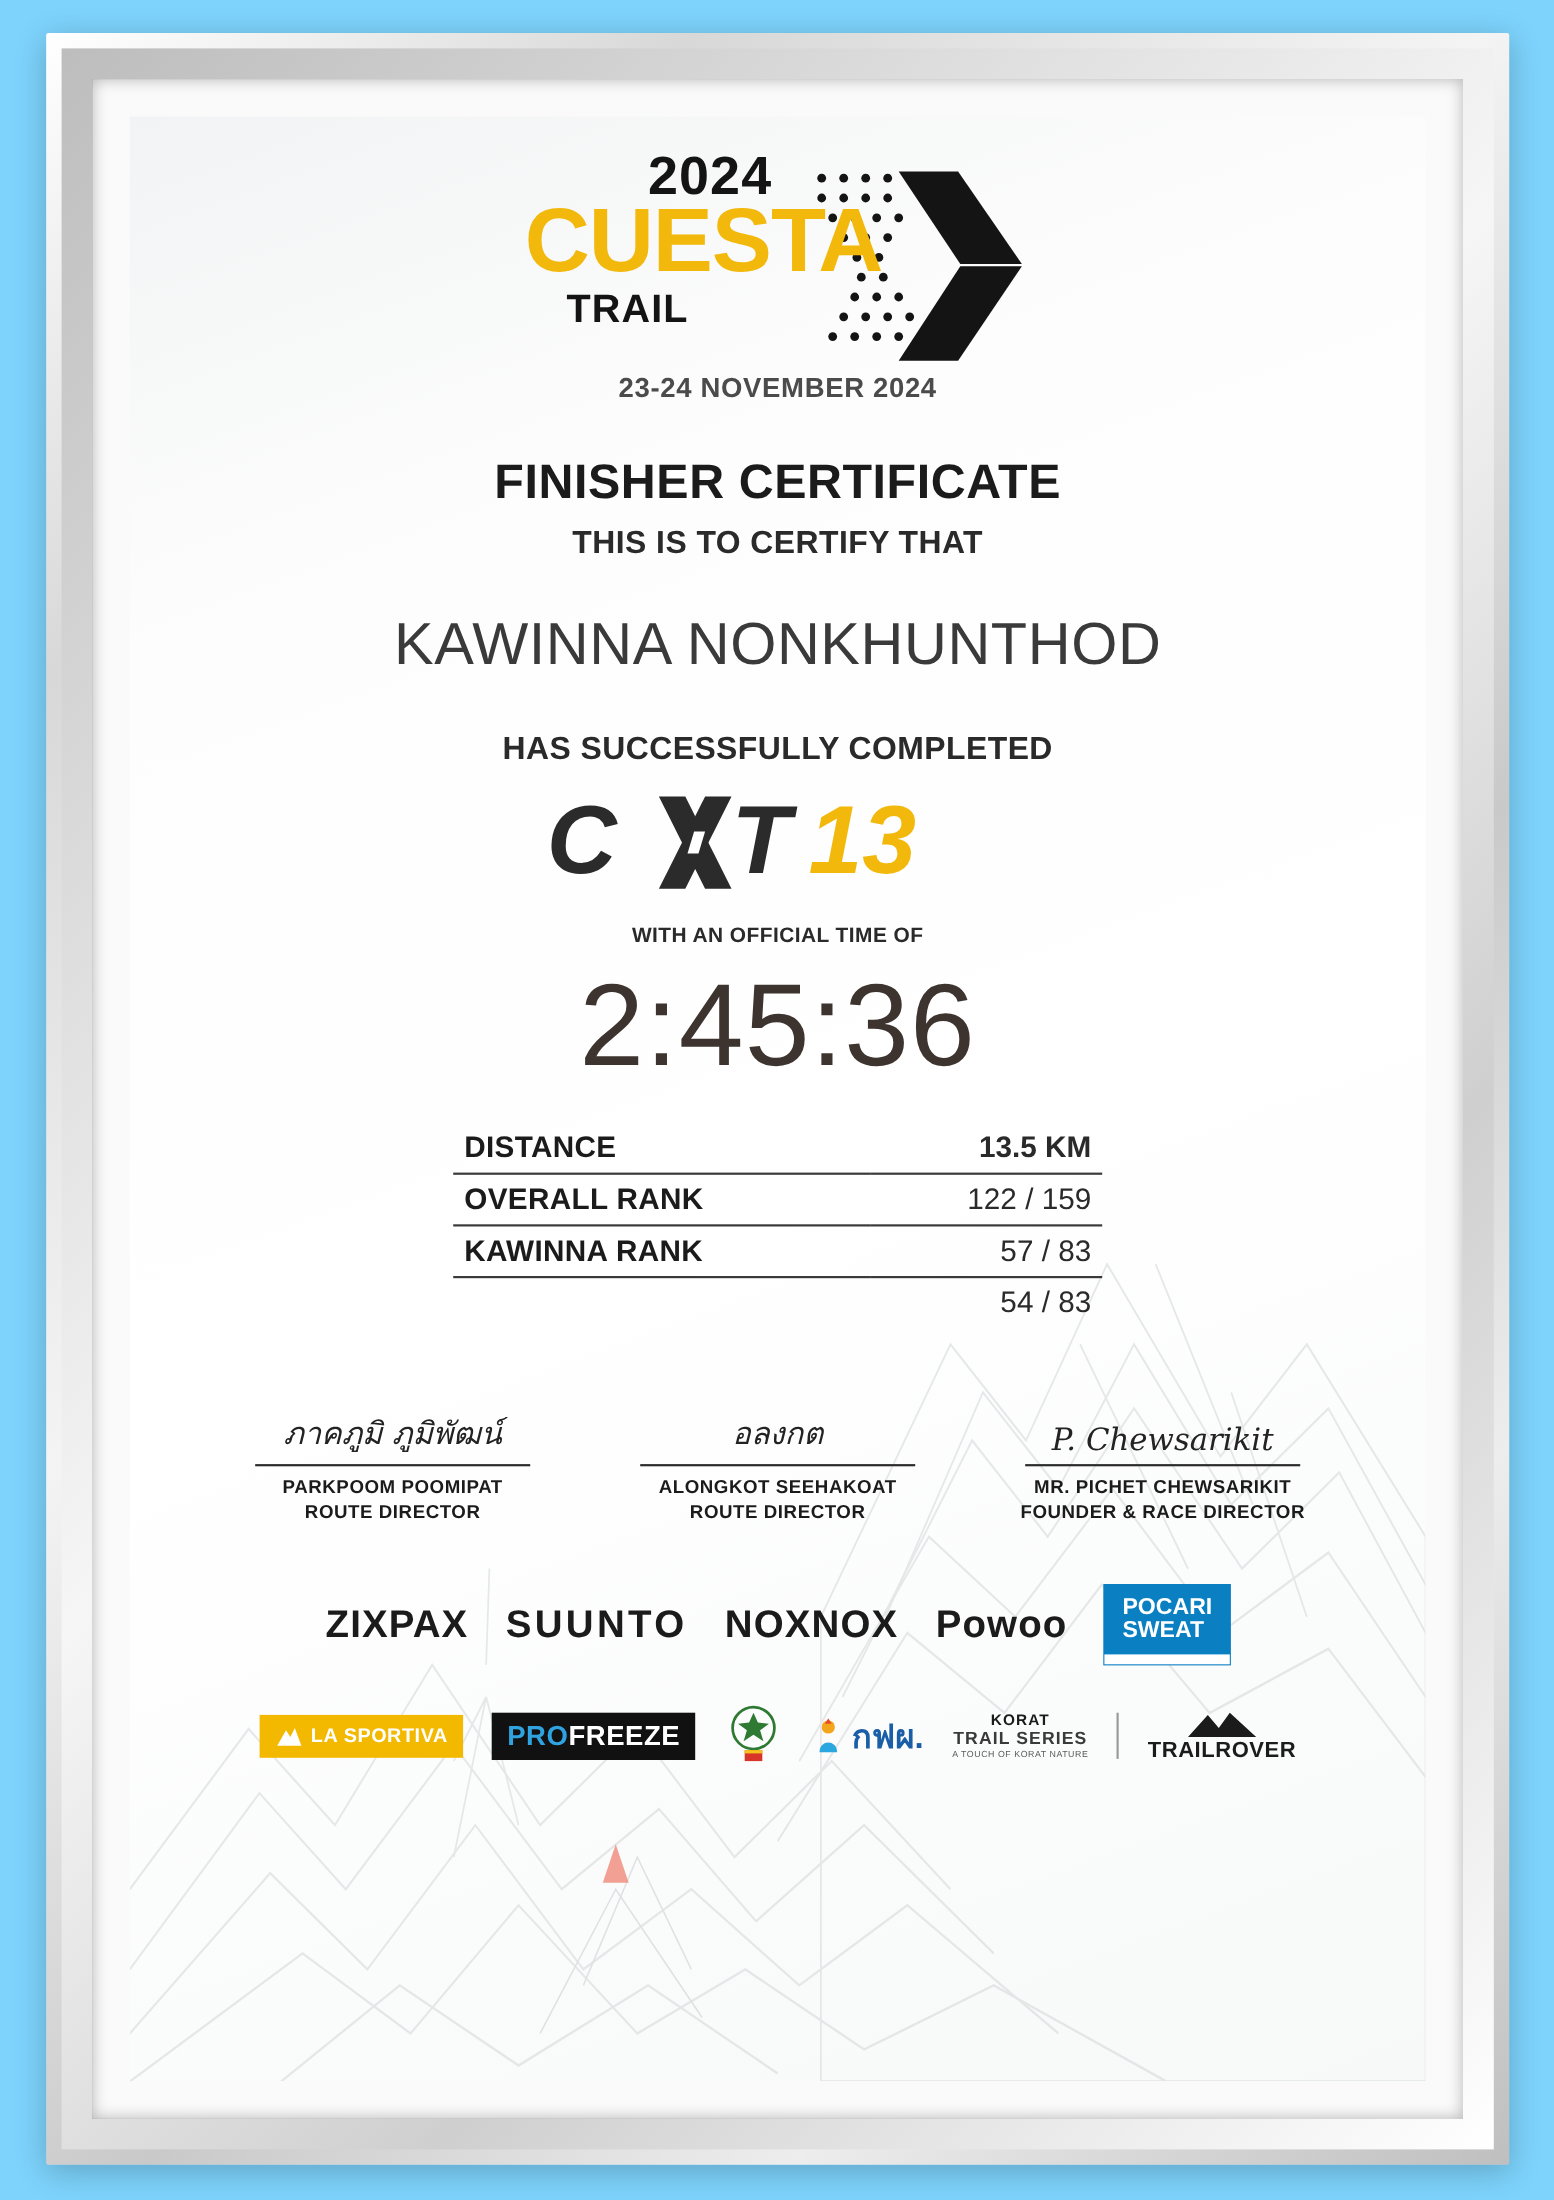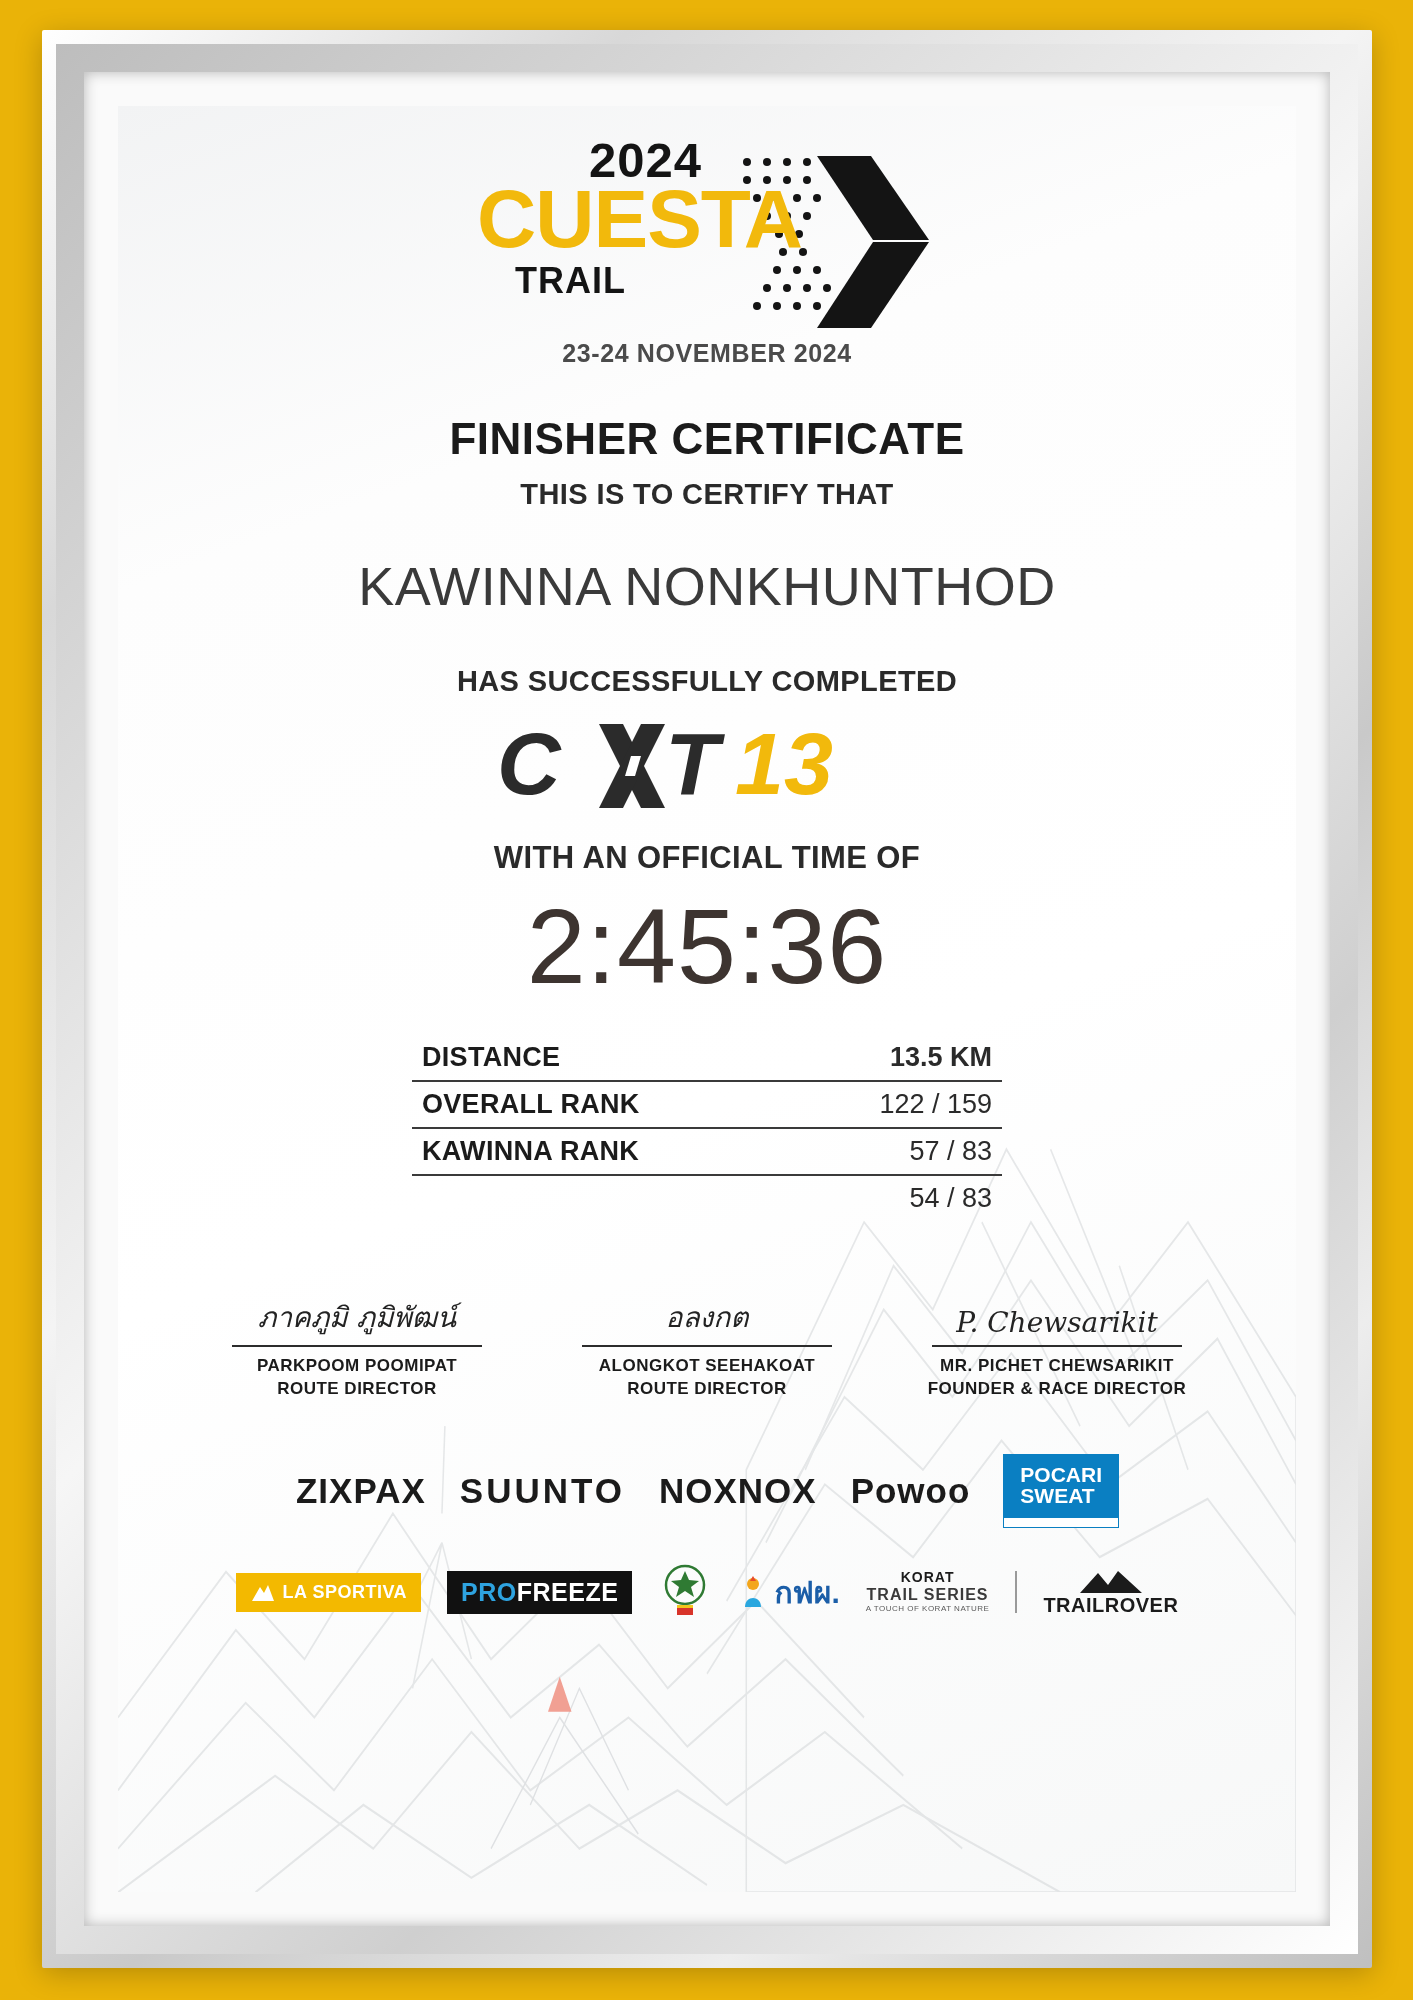--- a/index.html
+++ b/index.html
@@ -12,21 +12,21 @@
     height: 2000px;
     font-family: "Liberation Sans", sans-serif;
     overflow: hidden;
   }
 
   
   .page {
     position: relative;
     width: 1413px;
     height: 2000px;
-    background: #eab308;
+    background: #7dd3fc;
   }
   .frame-outer {
     position: absolute;
     left: 42px;
     top: 30px;
     width: 1330px;
     height: 1938px;
     background: linear-gradient(135deg, #ffffff 0%, #d8d8d8 18%, #f4f4f4 40%, #c9c9c9 62%, #ededed 80%, #bfbfbf 100%);
     box-shadow: 0 6px 28px rgba(0,0,0,0.22);
     border-radius: 2px;
@@ -208,21 +208,21 @@
   .race-x {
     position: absolute;
     left: 82px;
     top: 2px;
     width: 104px;
     height: 88px;
   }
 
   .official-time-label {
     margin-top: 28px;
-    font-size: 31px;
+    font-size: 19px;
     font-weight: bold;
     color: #2a2a2a;
     letter-spacing: 0.4px;
   }
   .finish-time {
     margin-top: 10px;
     font-size: 106px;
     color: #3d3430;
     letter-spacing: 1px;
     font-weight: normal;

